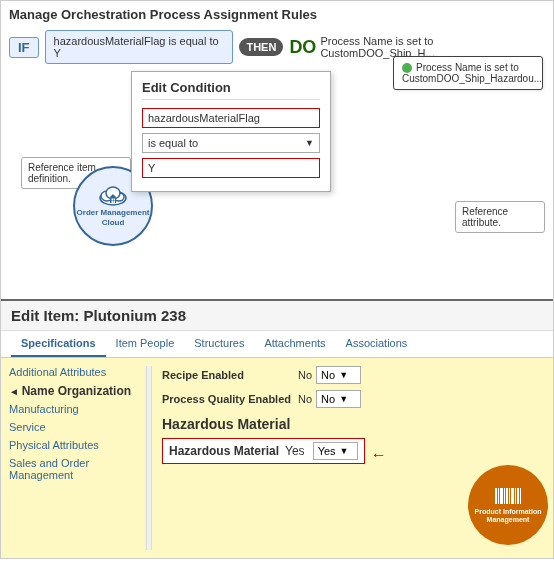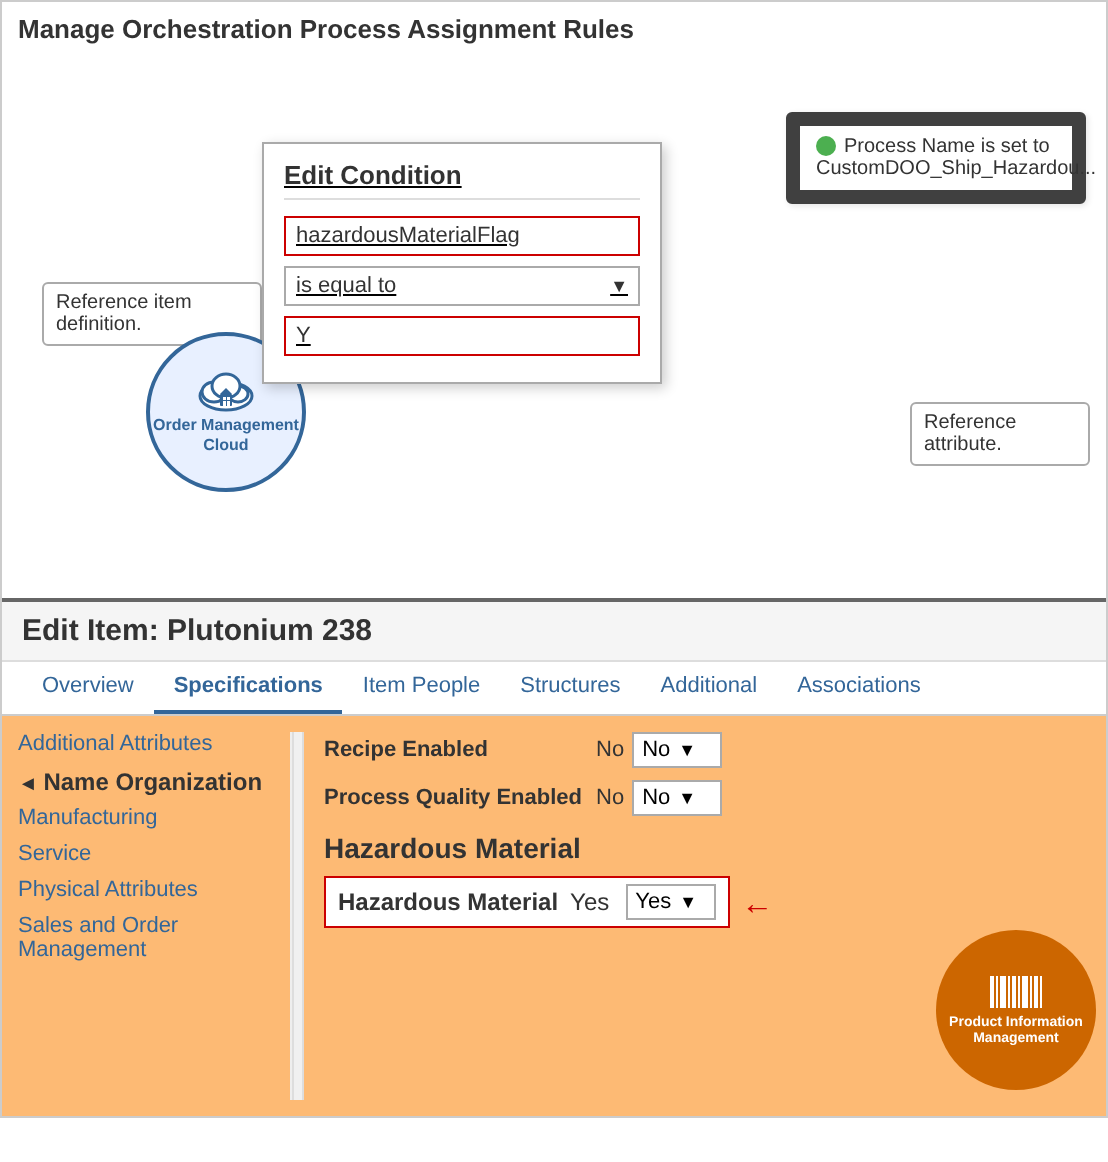--- a/index.html
+++ b/index.html
@@ -74,21 +74,21 @@
       font-size: 11px;
       color: #333;
     }
 
     
     .process-name-callout {
       position: absolute;
       top: 55px;
       right: 10px;
       background: #fff;
-      border: 7px solid #404040;
+      border: 1px solid #404040;
       border-radius: 3px;
       padding: 5px 8px;
       font-size: 10px;
       color: #333;
       max-width: 150px;
       box-shadow: 1px 1px 3px rgba(0,0,0,0.1);
     }
 
     .process-name-callout::before {
       content: '';
@@ -105,21 +105,20 @@
     .edit-condition-modal {
       position: absolute;
       top: 70px;
       left: 130px;
       background: #fff;
       border: 1px solid #aaa;
       padding: 8px 10px;
       width: 200px;
       box-shadow: 2px 2px 6px rgba(0,0,0,0.2);
       z-index: 10;
-      text-decoration: underline;
     }
 
     .modal-title {
       font-size: 13px;
       font-weight: bold;
       color: #333;
       margin-bottom: 8px;
       border-bottom: 1px solid #ddd;
       padding-bottom: 4px;
     }
@@ -163,21 +162,21 @@
       background: #fff;
       border: 1px solid #aaa;
       border-radius: 3px;
       padding: 4px 6px;
       font-size: 10px;
       color: #333;
       max-width: 100px;
     }
 
     .ref-callout-left {
-      top: 140px;
+      top: 156px;
       left: 20px;
       max-width: 110px;
     }
 
     .ref-callout-right {
       top: 200px;
       right: 8px;
       max-width: 90px;
     }
 
@@ -200,21 +199,21 @@
       text-align: center;
       font-weight: bold;
     }
 
     .cloud-icon-svg {
       margin-bottom: 2px;
     }
 
     
     .bottom-section {
-      background: #fdba74;
+      background: #fef9c3;
       padding: 0;
     }
 
     .item-title-bar {
       background: #f5f5f5;
       border-bottom: 1px solid #ddd;
       padding: 6px 10px;
     }
 
     .item-title {
@@ -384,20 +383,27 @@
 
   </style>
 </head>
 <body>
 
 <div class="main-container">
 
   <div class="top-section">
     <div class="section-title">Manage Orchestration Process Assignment Rules</div>
 
+    <div class="rule-row">
+      <span class="if-badge">IF</span>
+      <div class="if-condition-box">hazardousMaterialFlag is equal to Y</div>
+      <span class="then-badge">THEN</span>
+      <span class="do-badge">DO</span>
+      <span class="do-text">Process Name is set to CustomDOO_Ship_H...</span>
+    </div>
 
     <div class="process-name-callout">Process Name is set to CustomDOO_Ship_Hazardou...</div>
 
     <div class="ref-callout ref-callout-left">
       <span>Reference item definition.</span>
     </div>
 
     <div class="cloud-circle">
       <svg class="cloud-icon-svg" width="32" height="22" viewBox="0 0 32 22">
         <ellipse cx="16" cy="14" rx="13" ry="7" fill="#fff" stroke="#336699" stroke-width="1.5"></ellipse>
@@ -431,25 +437,24 @@
 
   </div>
 
   <div class="bottom-section">
 
     <div class="item-title-bar">
       <span class="item-title">Edit Item: Plutonium 238</span>
     </div>
 
     <div class="tabs-bar">
-      <div class="tab-item">Overview</div>
       <div class="tab-item active">Specifications</div>
       <div class="tab-item">Item People</div>
       <div class="tab-item">Structures</div>
-      <div class="tab-item">Additional</div>
+      <div class="tab-item">Attachments</div>
       <div class="tab-item">Associations</div>
     </div>
 
     <div class="content-area">
 
       <div class="left-sidebar">
         <a class="sidebar-link">Additional Attributes</a>
         <div class="sidebar-section-title">Name Organization</div>
         <a class="sidebar-link">Manufacturing</a>
         <a class="sidebar-link">Service</a>

